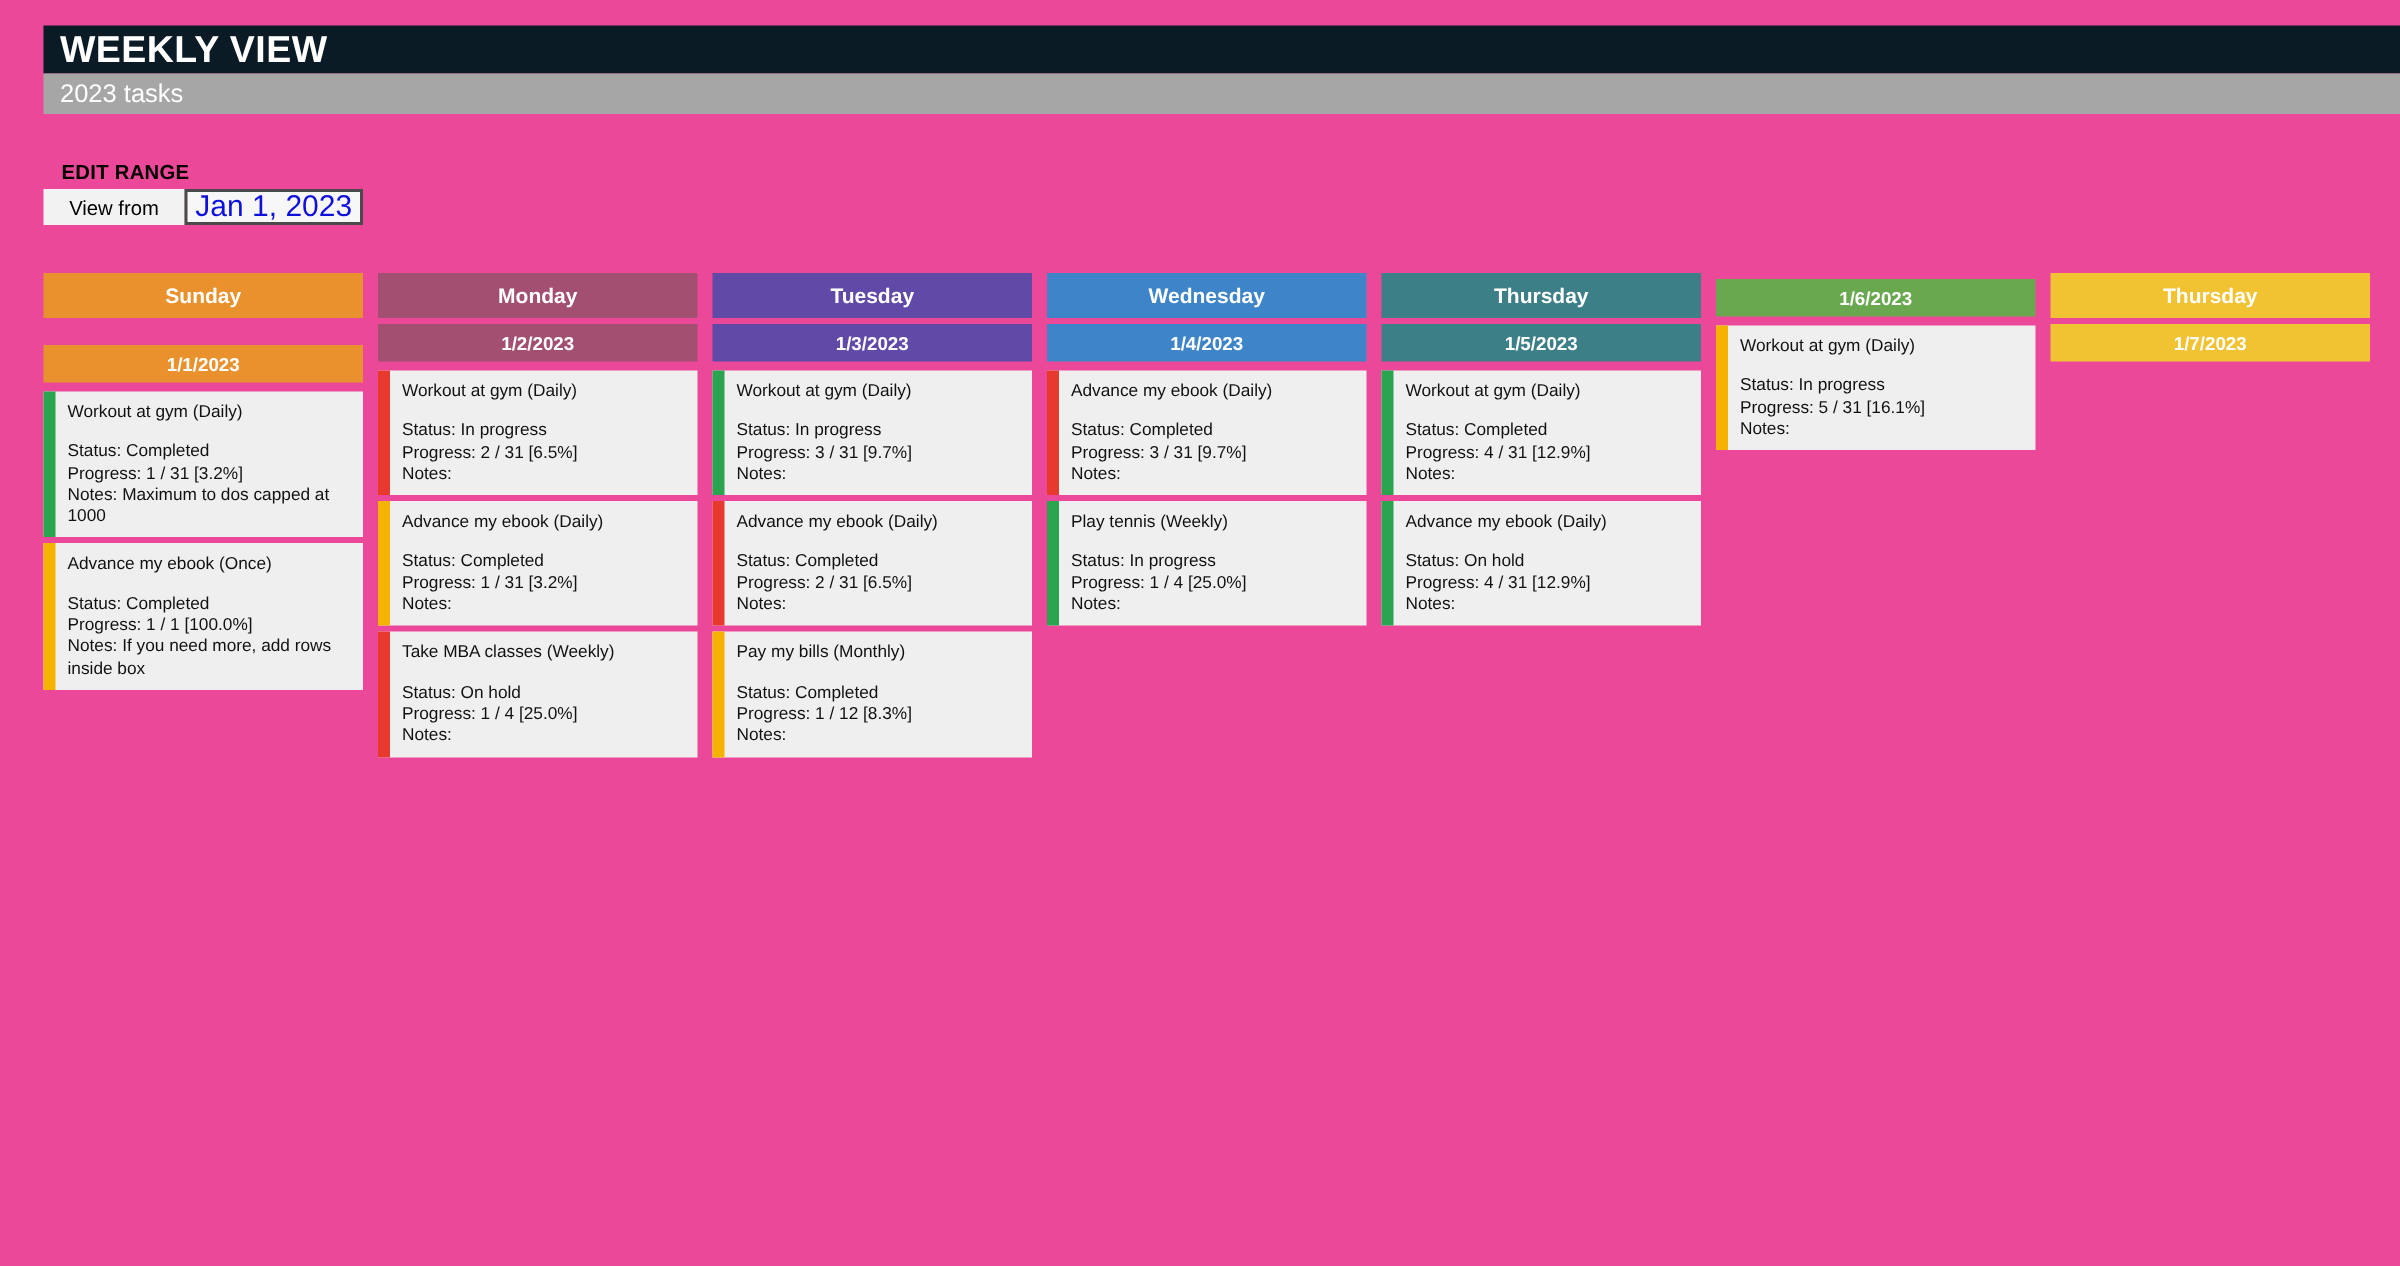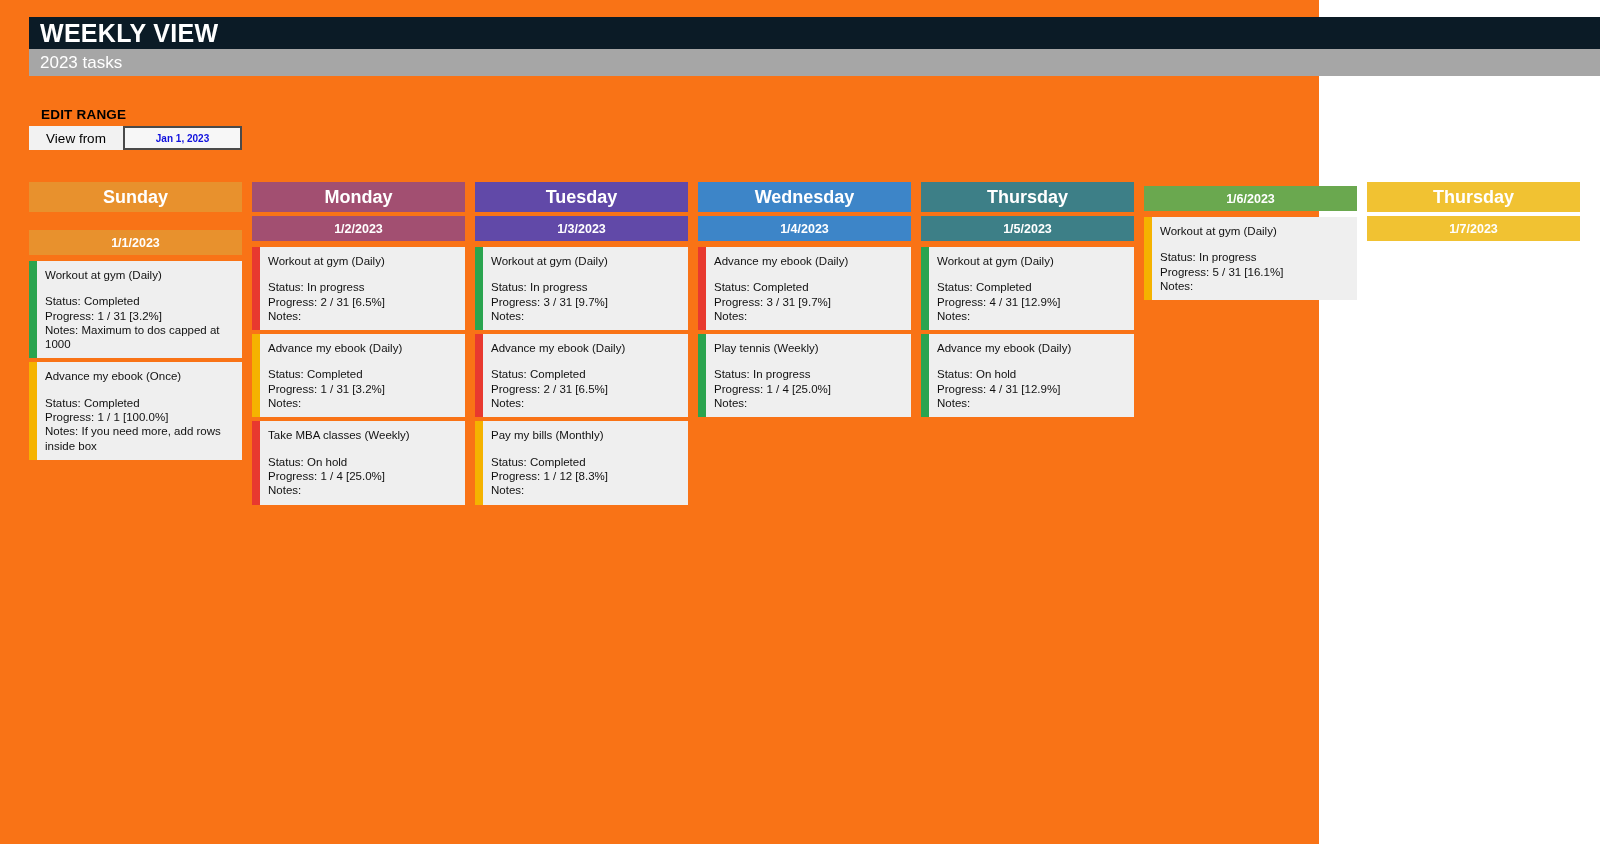--- a/index.html
+++ b/index.html
@@ -3,21 +3,21 @@
 <meta charset="utf-8">
 <style>
   * { box-sizing: border-box; margin: 0; padding: 0; }
   html, body {
     width: 1600px;
     height: 844px;
     background: #ffffff;
     font-family: "Liberation Sans", sans-serif;
     overflow: hidden;
   }
-  #app { position: relative; width: 1319px; height: 844px; background: #f97316; }
+  #app { position: relative; width: 1600px; height: 844px; background: #ec4899; }
 
   
   .title-bar {
     position: absolute;
     left: 29px;
     width: 1571px;
     background: #0b1b26;
     color: #ffffff;
     font-size: 25px;
     font-weight: bold;
@@ -63,42 +63,42 @@
     color: #000;
     display: flex;
     align-items: center;
     justify-content: center;
   }
   .viewfrom-value {
     width: 119px;
     background: #f7f7f7;
     border: 2px solid #4a4a4a;
     color: #1010dd;
-    font-size: 10px;
-    font-weight: bold;
+    font-size: 20px;
+    font-weight: normal;
     display: flex;
     align-items: center;
     justify-content: center;
   }
 
   
   #week-grid {
     position: absolute;
     left: 29px;
     top: 182px;
     width: 1542px;
     display: flex;
     gap: 10px;
   }
   .day-col { width: 213px; flex: 0 0 213px; }
 
   .day-name {
     height: 30px;
     color: #ffffff;
-    font-size: 18px;
+    font-size: 14px;
     font-weight: bold;
     display: flex;
     align-items: center;
     justify-content: center;
   }
   .day-date {
     margin-top: 4px;
     height: 25px;
     color: #ffffff;
     font-size: 12.5px;

